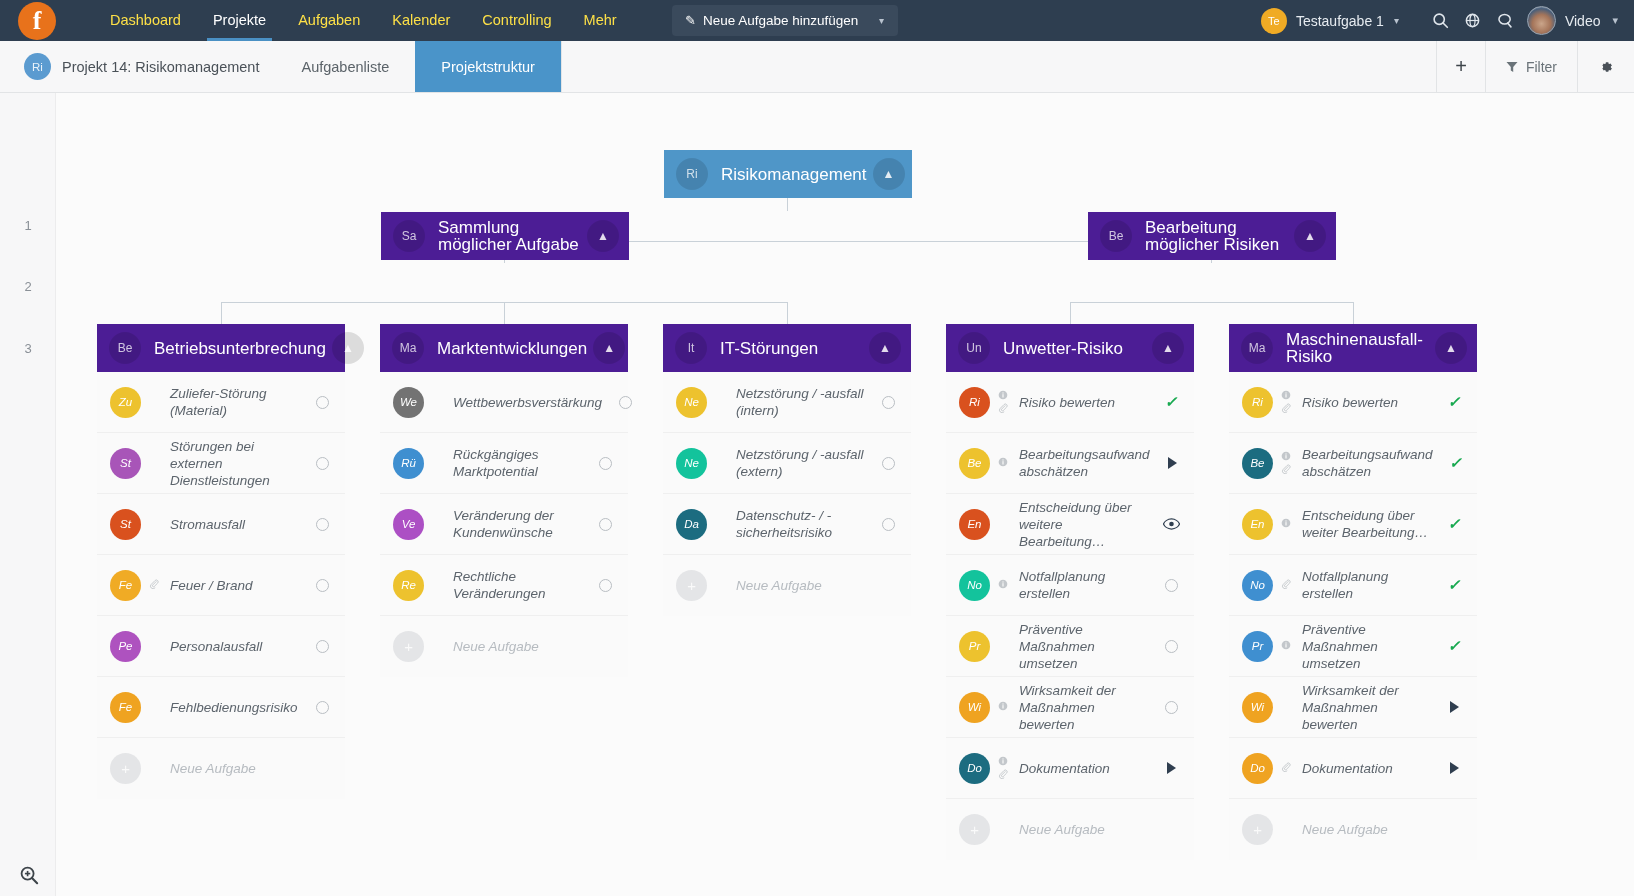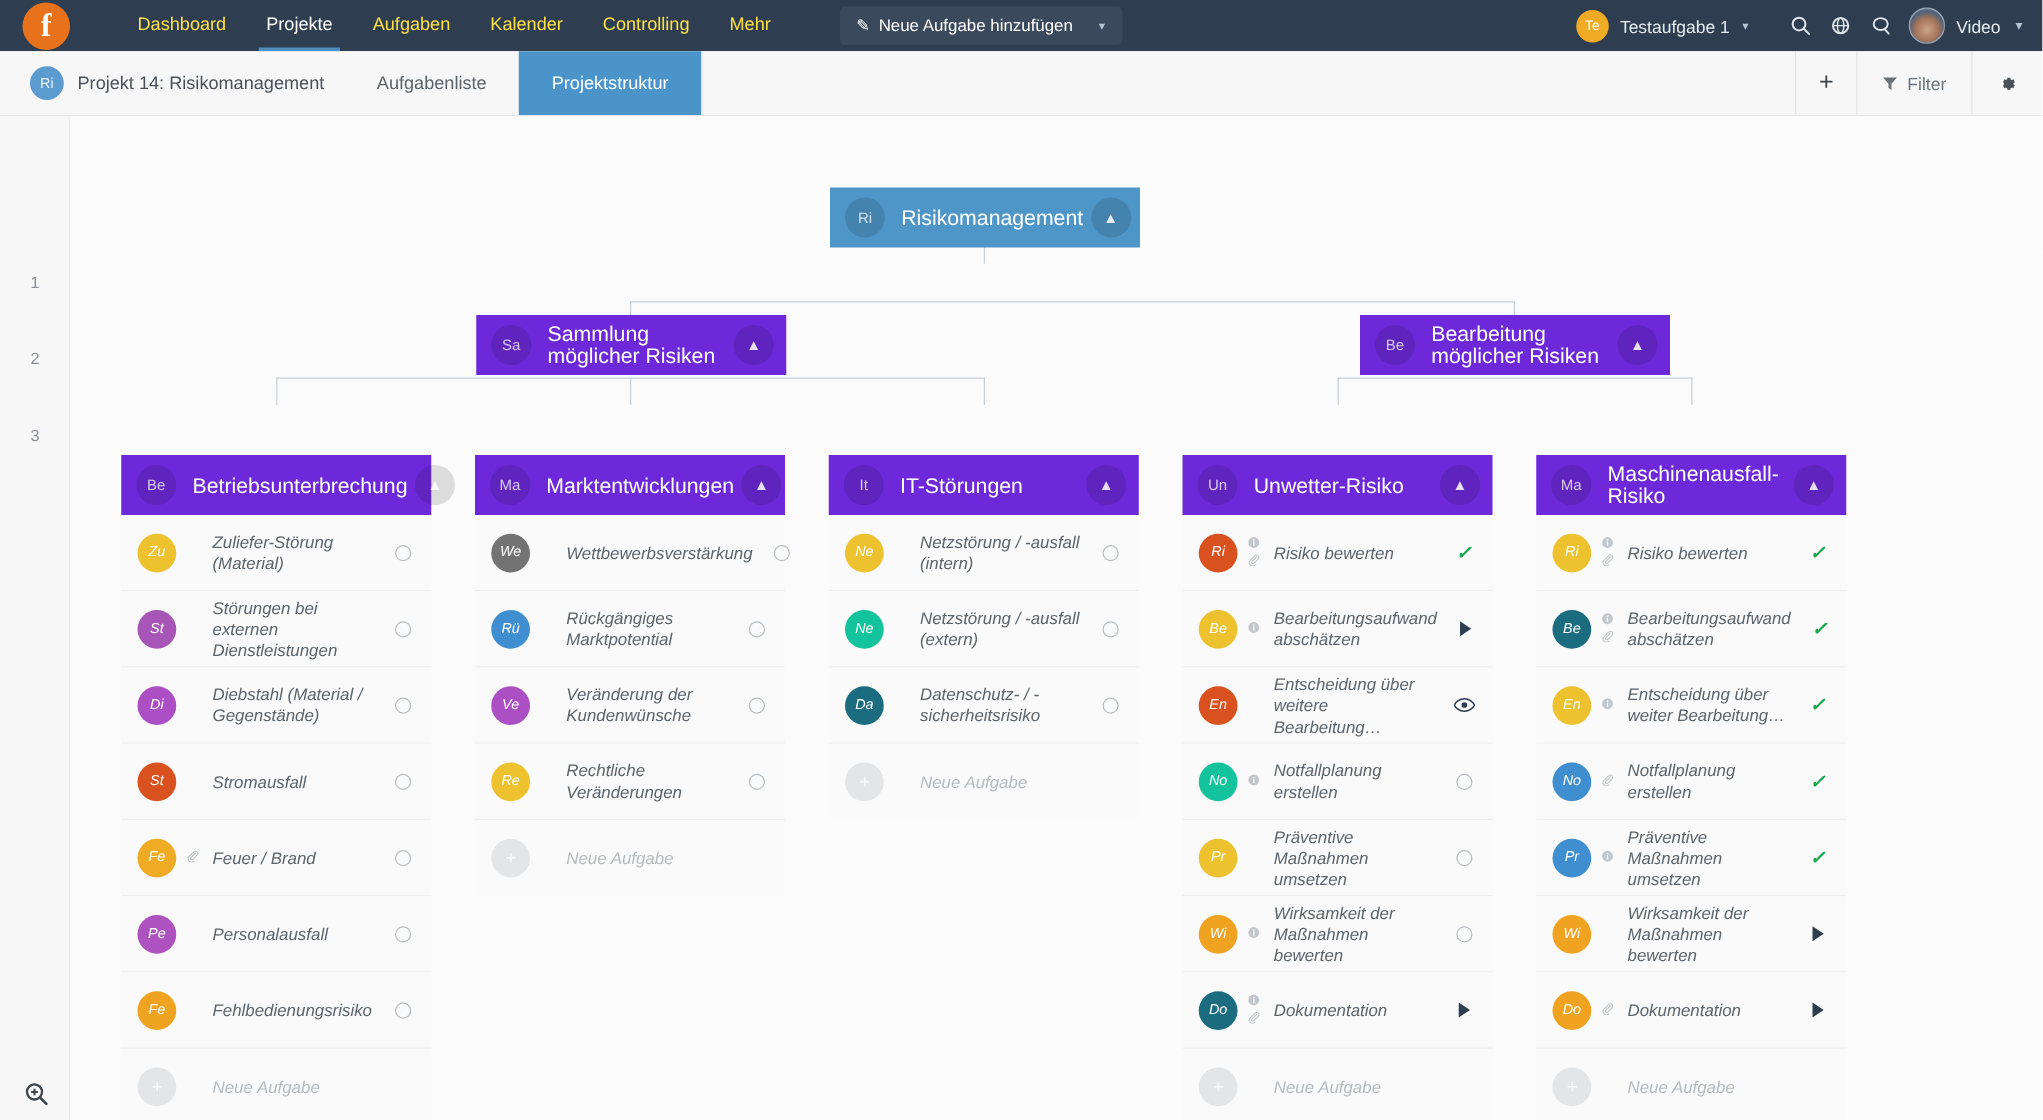--- a/index.html
+++ b/index.html
@@ -177,21 +177,21 @@
     border-radius: 1px;
   }
   .node-head {
     display: flex; align-items: center;
     height: 48px;
     padding-left: 12px;
     color: #fff;
     position: relative;
   }
   .node-head.root { background: #4f96c8; }
-  .node-head.grp { background: #6d28d9; margin-top: 40px; }
+  .node-head.grp { background: #4c1d95; }
   .node-head .av {
     width: 32px; height: 32px; border-radius: 50%;
     background: rgba(0,0,0,0.12);
     color: rgba(255,255,255,0.75);
     font-size: 12px;
     display: flex; align-items: center; justify-content: center;
     flex: 0 0 32px;
     margin-right: 13px;
   }
   .node-head .ttl {
@@ -380,21 +380,21 @@
     <div class="node-head root">
       <span class="av">Ri</span>
       <span class="ttl">Risikomanagement</span>
       <span class="chev">▲</span>
     </div>
   </div>
 
   <div class="node" style="left:381px; top:119px; width:248px;">
     <div class="node-head grp">
       <span class="av">Sa</span>
-      <span class="ttl">Sammlung möglicher Risiken</span>
+      <span class="ttl">Sammlung möglicher Aufgabe</span>
       <span class="chev">▲</span>
     </div>
   </div>
   <div class="node" style="left:1088px; top:119px; width:248px;">
     <div class="node-head grp">
       <span class="av">Be</span>
       <span class="ttl">Bearbeitung möglicher Risiken</span>
       <span class="chev">▲</span>
     </div>
   </div>
@@ -412,28 +412,20 @@
             <span class="badges"></span>
             <span class="lbl">Zuliefer-Störung (Material)</span>
             <span class="st">
               <span class="circle"></span>
             </span>
           </div>
           <div class="task">
             <span class="av" style="background: rgb(168, 85, 184);">St</span>
             <span class="badges"></span>
             <span class="lbl">Störungen bei externen Dienstleistungen</span>
-            <span class="st">
-              <span class="circle"></span>
-            </span>
-          </div>
-          <div class="task">
-            <span class="av" style="background: rgb(172, 79, 196);">Di</span>
-            <span class="badges"></span>
-            <span class="lbl">Diebstahl (Material / Gegenstände)</span>
             <span class="st">
               <span class="circle"></span>
             </span>
           </div>
           <div class="task">
             <span class="av" style="background: rgb(217, 81, 30);">St</span>
             <span class="badges"></span>
             <span class="lbl">Stromausfall</span>
             <span class="st">
               <span class="circle"></span>

